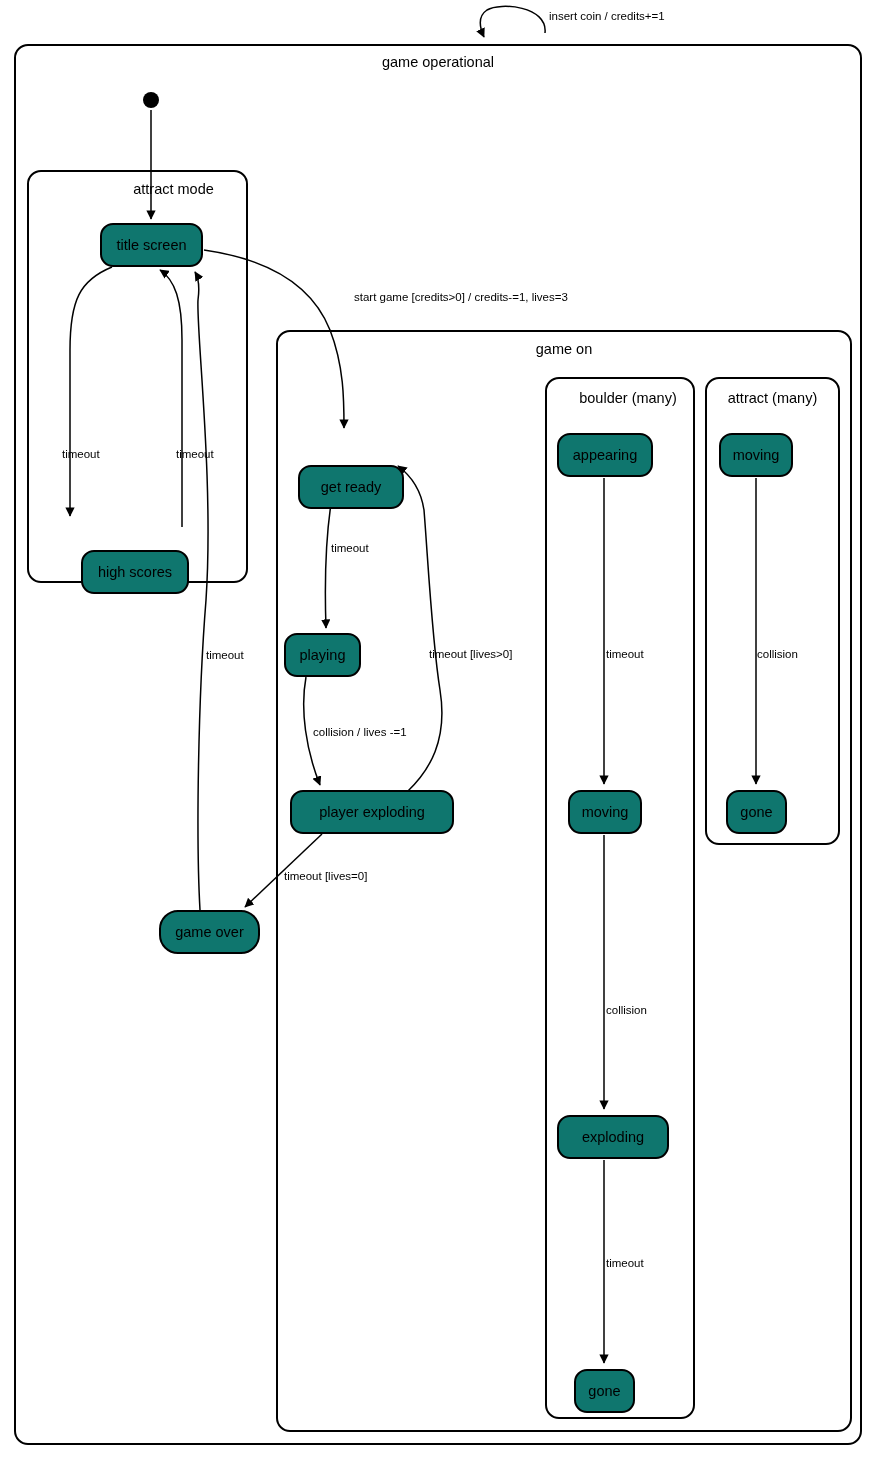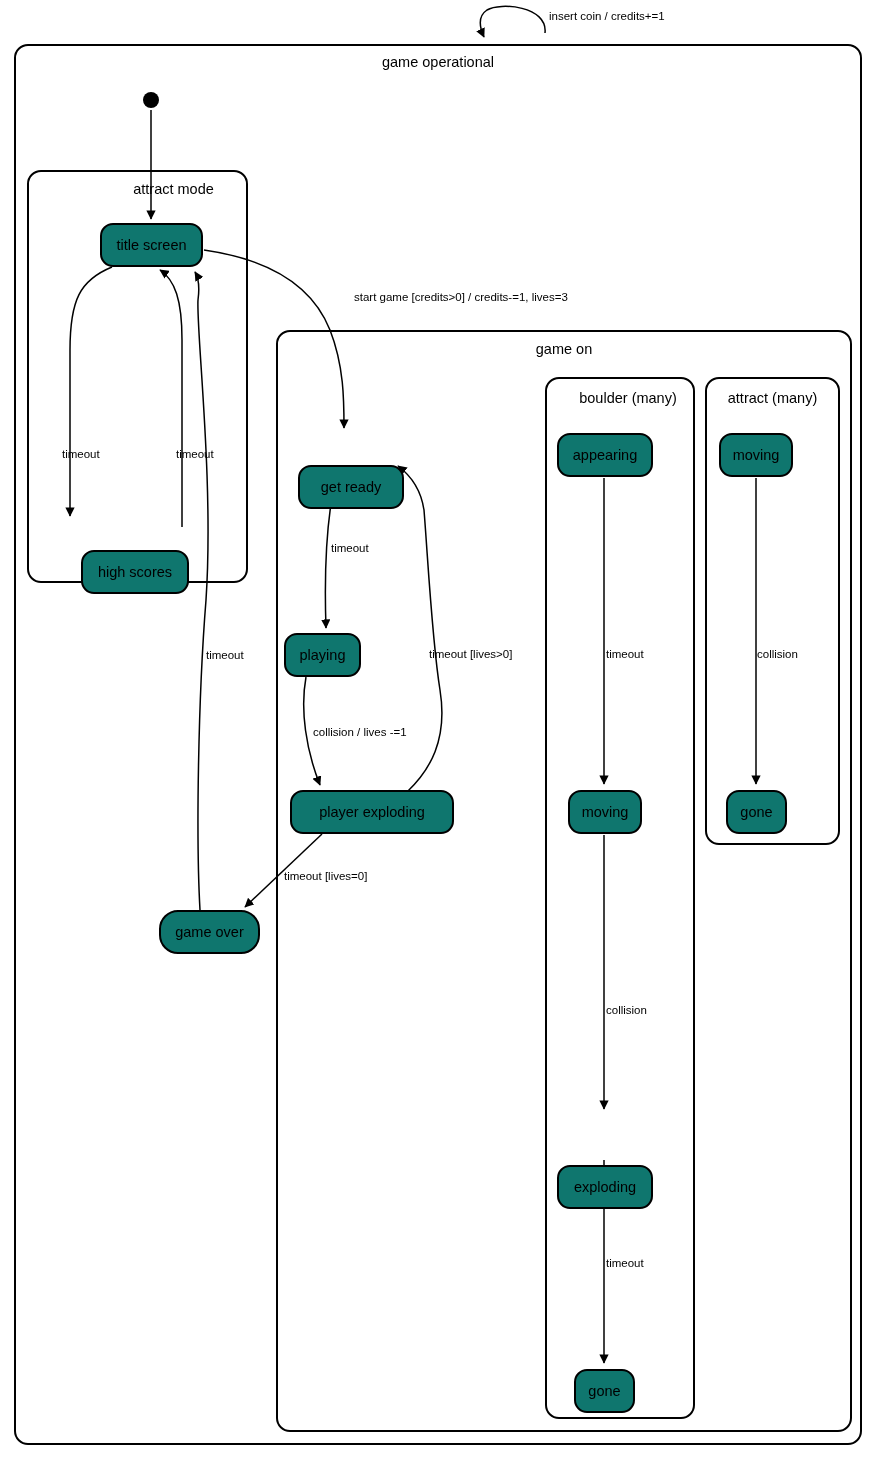--- a/index.html
+++ b/index.html
@@ -140,21 +140,21 @@
   <div class="state" style="left:284px; top:633px; width:77px; height:44px;">playing</div>
 
   <div class="state" style="left:290px; top:790px; width:164px; height:44px;">player exploding</div>
 
   <div class="state" style="left:159px; top:910px; width:101px; height:44px;border-radius:19px;">game over</div>
 
   <div class="state" style="left:557px; top:433px; width:96px; height:44px;">appearing</div>
 
   <div class="state" style="left:568px; top:790px; width:74px; height:44px;">moving</div>
 
-  <div class="state" style="left:557px; top:1165px; width:96px; height:44px;text-align:center;">exploding</div>
+  <div class="state" style="left:557px; top:1115px; width:112px; height:44px;text-align:center;">exploding</div>
 
   <div class="state" style="left:574px; top:1369px; width:61px; height:44px;">gone</div>
 
   <div class="state" style="left:719px; top:433px; width:74px; height:44px;">moving</div>
 
   <div class="state" style="left:726px; top:790px; width:61px; height:44px;">gone</div>
 
   <div class="edge-label" style="left:549px; top:10px;">insert coin / credits+=1</div>
 
   <div class="edge-label" style="left:62px; top:448px;">timeout</div>

